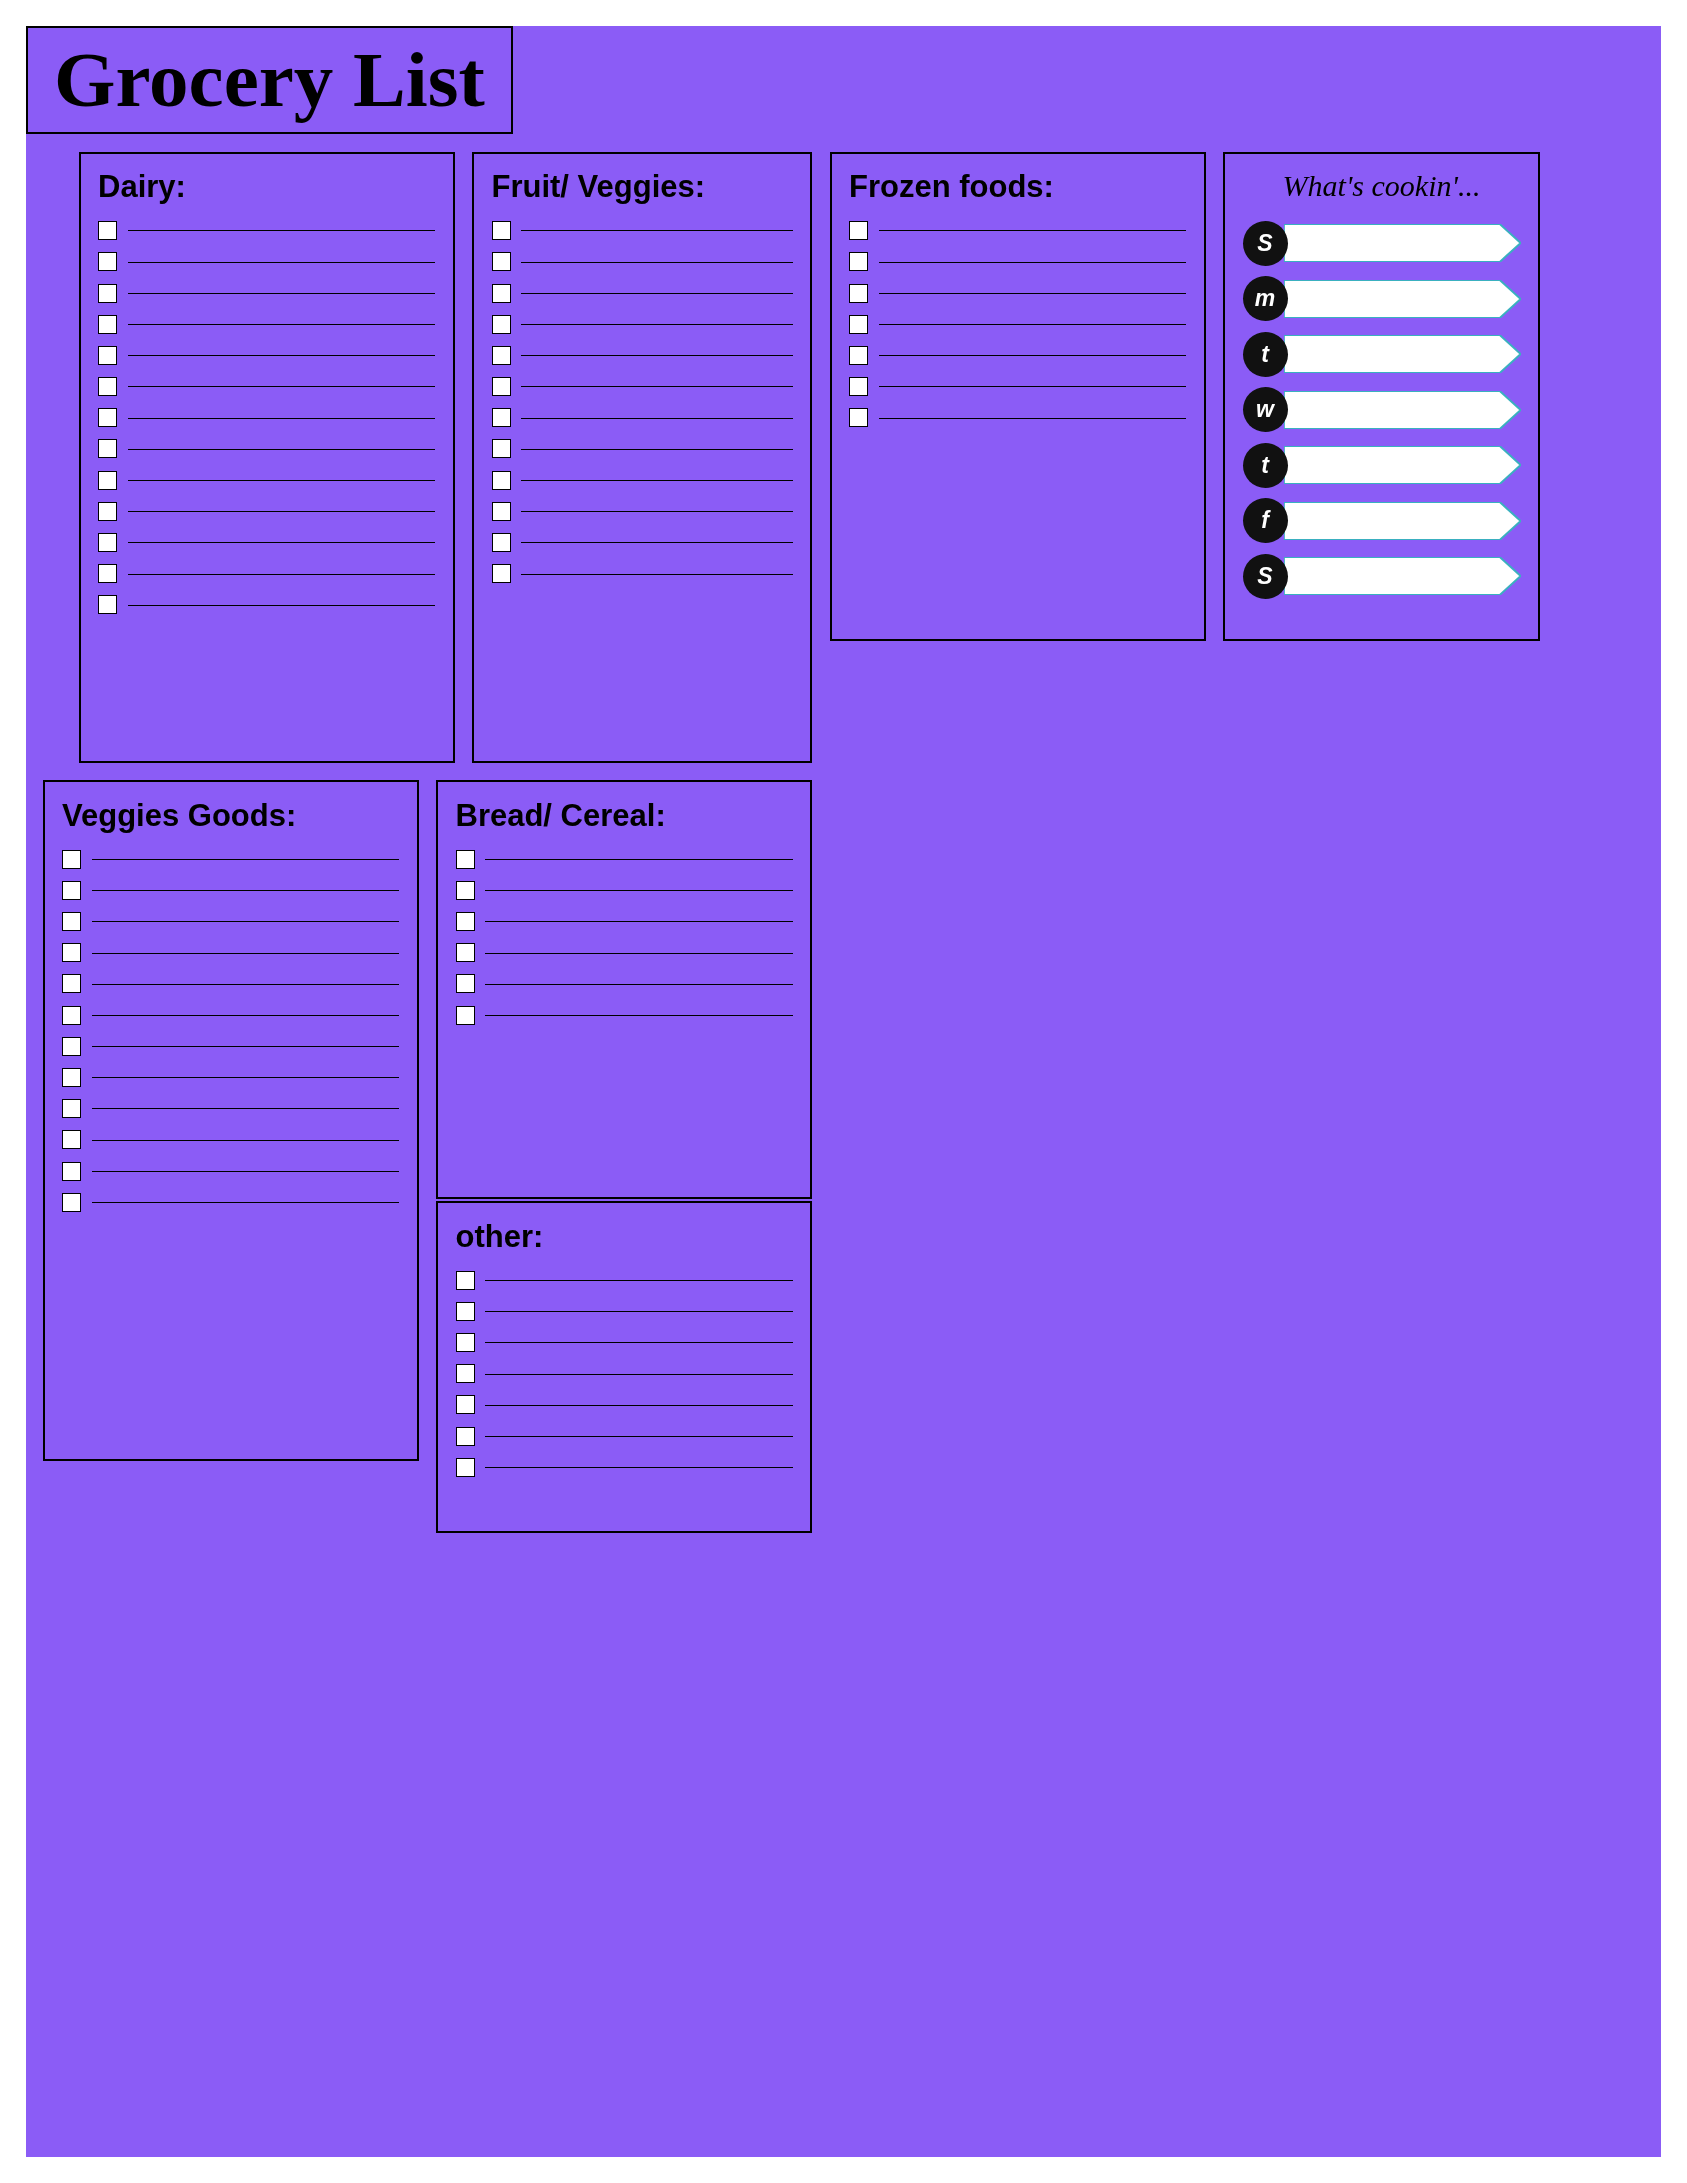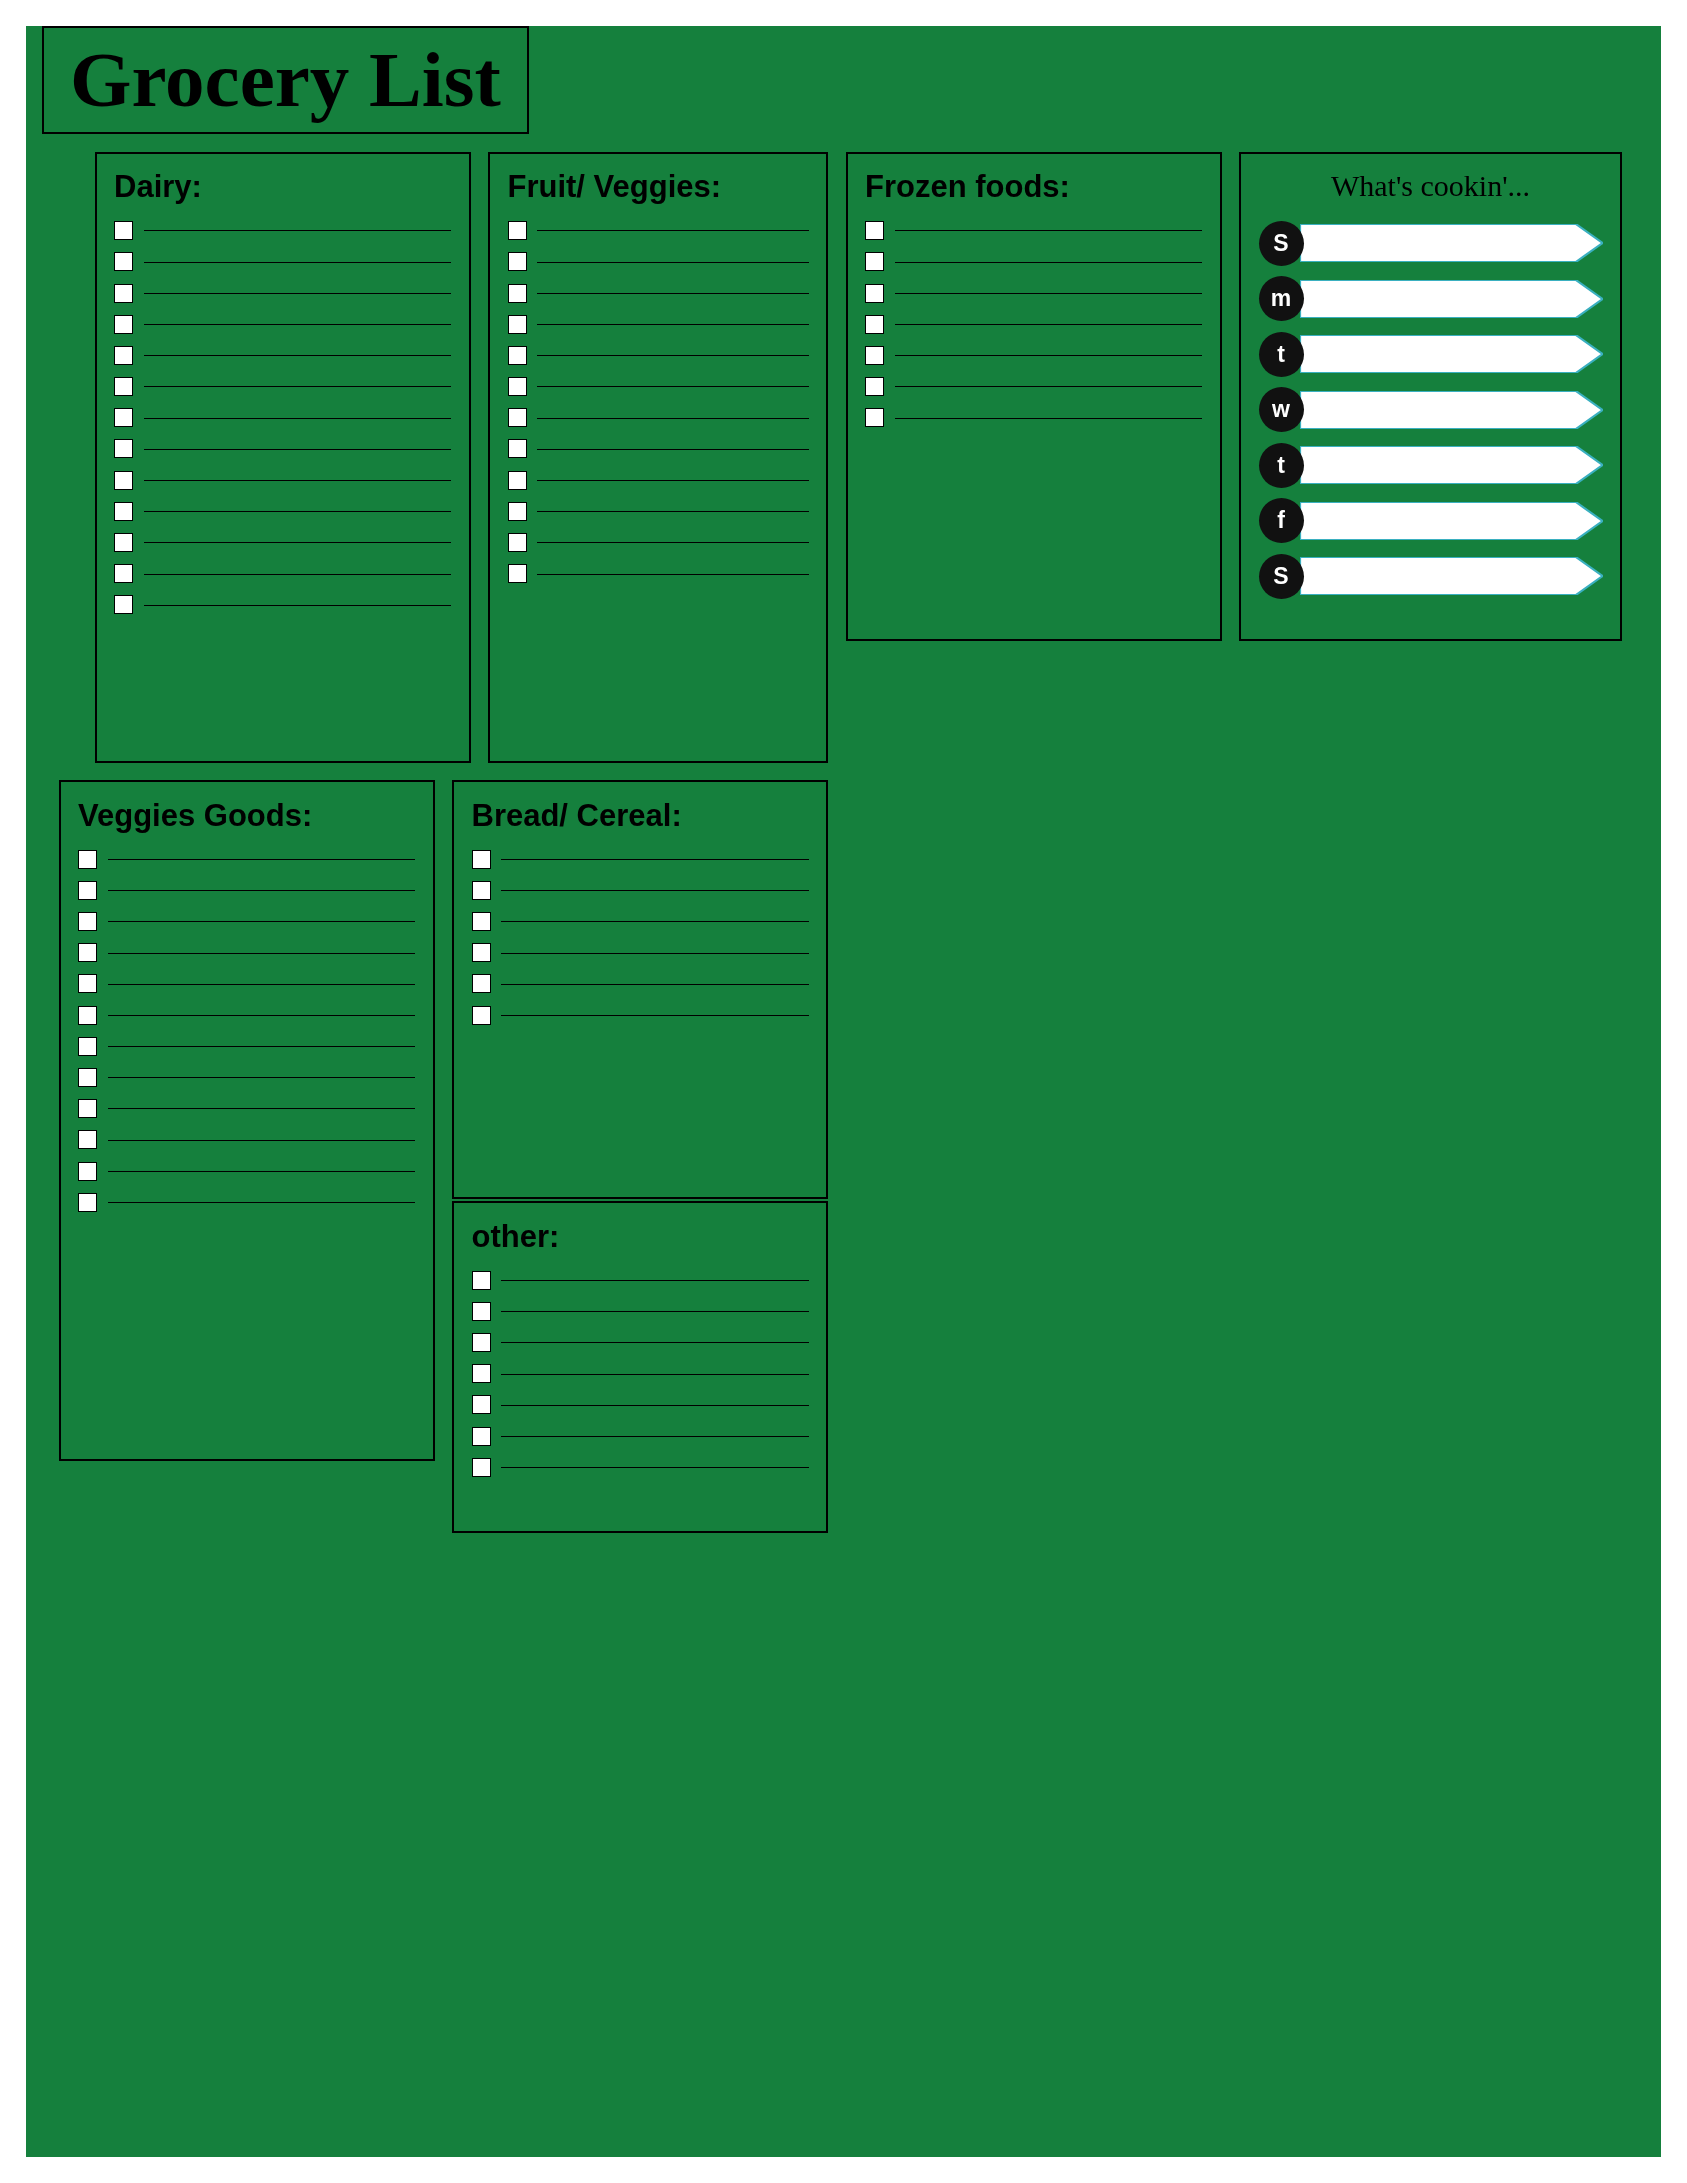--- a/index.html
+++ b/index.html
@@ -8,23 +8,22 @@
       background: #fff;
       font-family: Arial, sans-serif;
       width: 1687px;
       min-height: 2184px;
       padding: 26px;
     }
 
     .page {
       width: 1635px;
       min-height: 2131px;
-      background: #15803d;
+      background: #8b5cf6;
       position: relative;
-      padding-left: 16px;
     }
 
     
     .title-box {
       display: inline-block;
       border: 2.6px solid #000;
       padding: 8.7px 26px;
       margin-bottom: 17.5px;
     }
 
@@ -143,22 +142,23 @@
     
     .meat-section {
       width: 376px;
       min-height: 297px;
     }
 
     
     .cookin-section {
       border: 2.2px solid #000;
       padding: 15.7px 17.5px;
-      width: 383px;
+      width: 317px;
       min-height: 489px;
+      font-style: italic;
     }
 
     .cookin-title {
       font-family: 'Comic Sans MS', cursive;
       font-size: 30px;
       text-align: center;
       margin-bottom: 17.5px;
       color: #000;
     }
 

